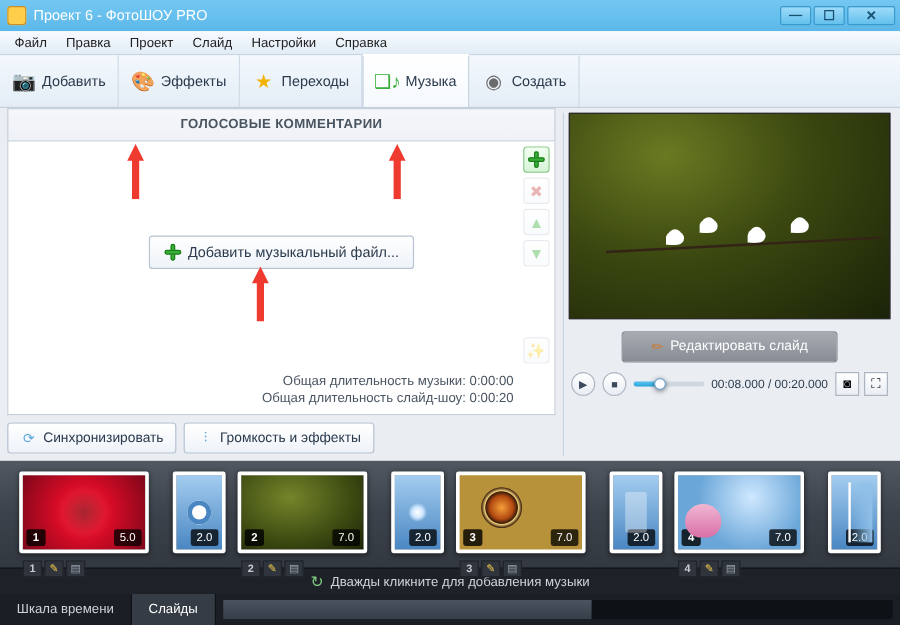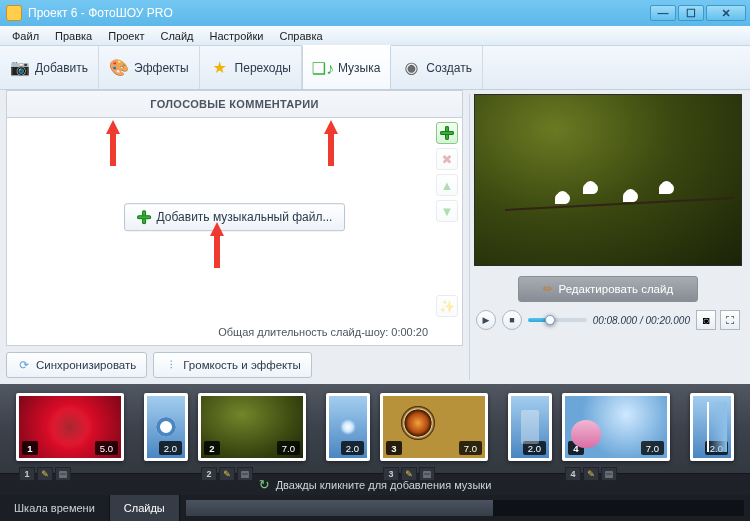--- a/index.html
+++ b/index.html
@@ -53,21 +53,21 @@
   .redarrow svg { width:100%; height:100%; }
   
   .preview { width:100%; flex: 0 0 172px; background:#1a1a1a; border:1px solid #2a2a2a; position:relative; overflow:hidden;}
   .previewimg { position:absolute; inset:0;}
   .editslide { margin: 10px auto 6px auto; width: 180px; padding:5px 10px; border:1px solid #8a8f96; border-radius:3px; background: linear-gradient(#a7acb3,#888d95); color:#fff; font-size:11.5px; display:flex; align-items:center; justify-content:center; gap:6px; cursor:pointer;}
   .playerbar { display:flex; align-items:center; gap:6px; padding: 2px 2px 0 2px;}
   .circlebtn { width:20px; height:20px; border:1px solid #aeb6c0; border-radius:50%; background: linear-gradient(#ffffff,#e9eef4); display:flex; align-items:center; justify-content:center; font-size:9px; color:#3a4a5c; cursor:pointer;}
   .seek { flex:1; height:4px; background:#cfd7e0; border-radius:3px; position:relative;}
   .seek .fill { position:absolute; left:0; top:0; bottom:0; width:38%; background:linear-gradient(#59c3ef,#2ba7dc); border-radius:3px;}
   .seek .thumb { position:absolute; left:38%; top:50%; transform:translate(-50%,-50%); width:10px; height:10px; background:#fff; border:1px solid #6fa5cf; border-radius:50%;}
-  .timecode { font-size:10px; color:#2a3a4c; white-space:nowrap;font-style:italic;}
+  .timecode { font-size:10px; color:#2a3a4c; white-space:nowrap;}
   .playerend { display:flex; gap:4px; }
   .sqbtn { width:20px; height:20px; border:1px solid #aeb6c0; background:linear-gradient(#ffffff,#e9eef4); display:flex; align-items:center; justify-content:center; font-size:11px; cursor:pointer;}
   .dividerV { width:1px; align-self:stretch; background:#c7d4e2; margin: 4px 0;}
   
   .strip { height: 111px; background: linear-gradient(#525862,#3c424b 40%, #2e333b); display:flex; flex-direction:column; }
   .thumbrow { flex:1; display:flex; align-items:flex-start; gap:10px; padding:9px 16px 0 16px; position:relative;}
   .slidecell { position:relative; }
   .thumb { height:68px; border:3px solid #ffffff; border-radius:2px; box-shadow:0 1px 4px rgba(0,0,0,0.5); position:relative; overflow:hidden;}
   .thumb.big { width:108px;}
   .thumb.small { width:52px;margin-left:10px;}
@@ -198,20 +198,21 @@
               <path d="M8 0 L15 14 L11 14 L11 46 L5 46 L5 14 L1 14 Z" fill="#ef3a2f"></path>
             </svg>
         </div>
         <div class="redarrow" style="left:202px; top:104px;">
           <svg viewBox="0 0 16 46">
               <path d="M8 0 L15 14 L11 14 L11 46 L5 46 L5 14 L1 14 Z" fill="#ef3a2f"></path>
             </svg>
         </div>
       </div>
       <div class="durations">
+        <div><span>Общая длительность музыки:</span> <span>0:00:00</span></div>
         <div><span>Общая длительность слайд-шоу:</span> <span>0:00:20</span></div>
       </div>
     </div>
     <div class="bottomrow">
       <div class="pillbtn">
           <span class="mini" style="color:#5aa3d8">⟳</span>
           <span>Синхронизировать</span>
         </div>
       <div class="pillbtn">
           <span class="mini" style="color:#5aa3d8">⫶</span>

